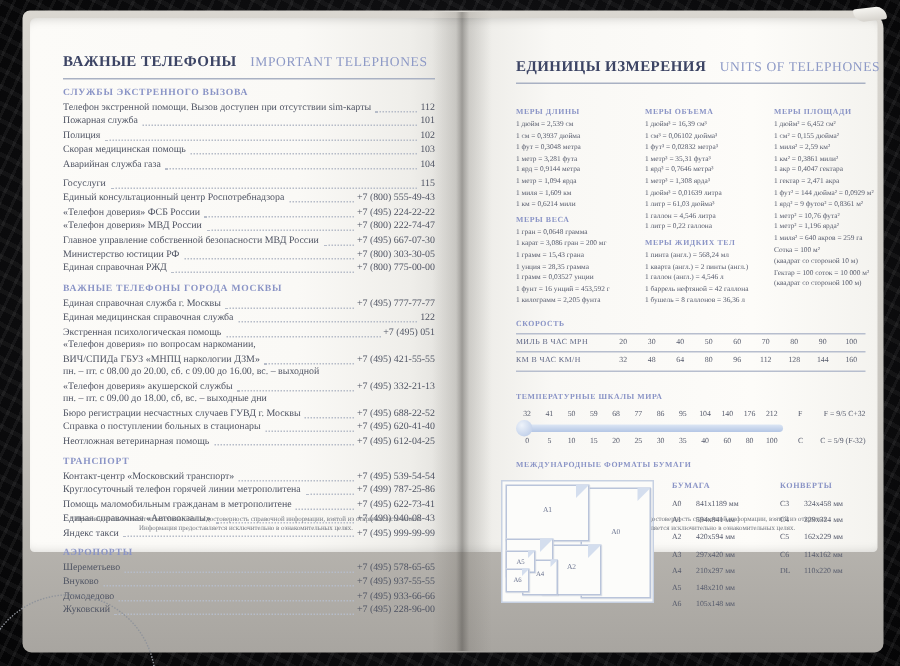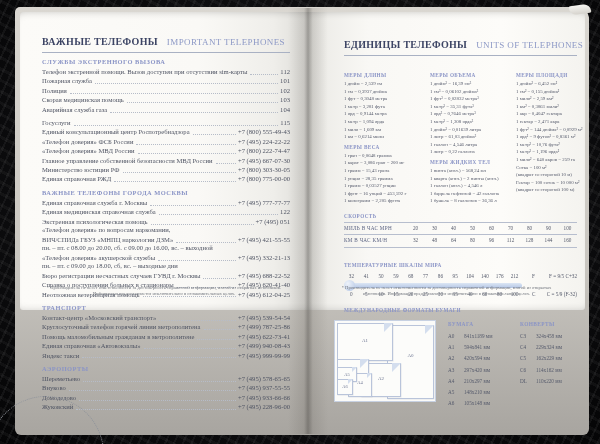--- a/index.html
+++ b/index.html
@@ -16,21 +16,21 @@
       repeating-linear-gradient(115deg, rgba(255,255,255,0.05) 0 2px, transparent 2px 8px),
       repeating-linear-gradient(28deg, rgba(255,255,255,0.04) 0 3px, transparent 3px 10px),
       radial-gradient(ellipse at 50% 45%, #1d1d20 0%, #0d0d0f 60%, #050506 100%);
   }
   .pages-edge {
     position:absolute; left:15px; top:7px; width:574px; height:428px;
     background:linear-gradient(180deg,#dad7d1 0%, #c9c6c0 60%, #a8a5a0 100%);
     border-radius:5px 12px 6px 6px;
   }
   .page {
-    position:absolute; top:12px; height:298px;
+    position:absolute; top:12px; height:356px;
     color:#4f5463;
   }
   .page-left {
     left:20px; width:288px;
     background:linear-gradient(90deg,#fcfbf8 0%, #faf9f6 62%, #efeeea 88%, #dddcd8 100%);
     border-radius:4px 0 0 3px;
     box-shadow: inset 0 6px 8px -7px rgba(0,0,0,.25), inset 0 -6px 8px -7px rgba(0,0,0,.2);
     padding:19px 18px 0 22px;
   }
   .page-right {
@@ -300,21 +300,21 @@
           <span class="p-value">+7 (495) 228-96-00</span>
         </div>
       </div>
     </div>
   <div class="footnote">* Производитель не несет ответственности за достоверность справочной информации, взятой из открытых источников. Информация предоставляется исключительно в ознакомительных целях.</div>
   <div class="perf perf-left"></div>
 </div>
 
 <div class="page page-right">
   <div class="page-head">
-    <span class="title-ru">ЕДИНИЦЫ ТЕЛЕФОНЫ</span>
+    <span class="title-ru">ЕДИНИЦЫ ИЗМЕРЕНИЯ</span>
     <span class="title-en">UNITS OF TELEPHONES</span>
   </div>
   <div class="head-rule"></div>
 
   <div id="unit-columns" class="unit-columns">
       <div class="u-col">
         <div class="u-head">МЕРЫ ДЛИНЫ</div>
         <div class="u-line">1 дюйм = 2,539 см</div>
         <div class="u-line">1 см = 0,3937 дюйма</div>
         <div class="u-line">1 фут = 0,3048 метра</div>

